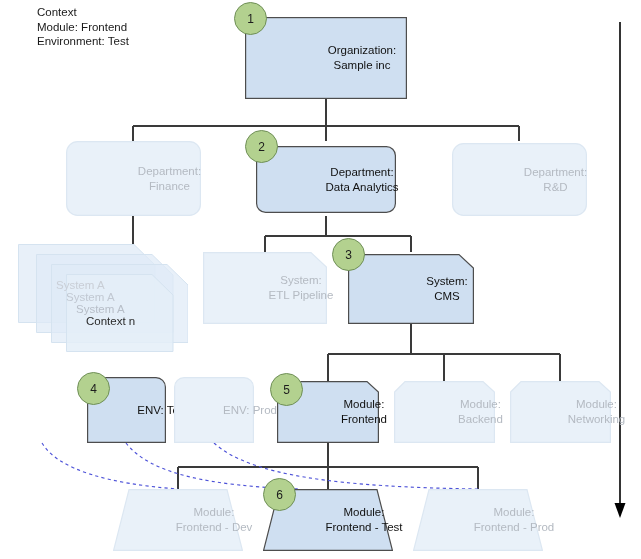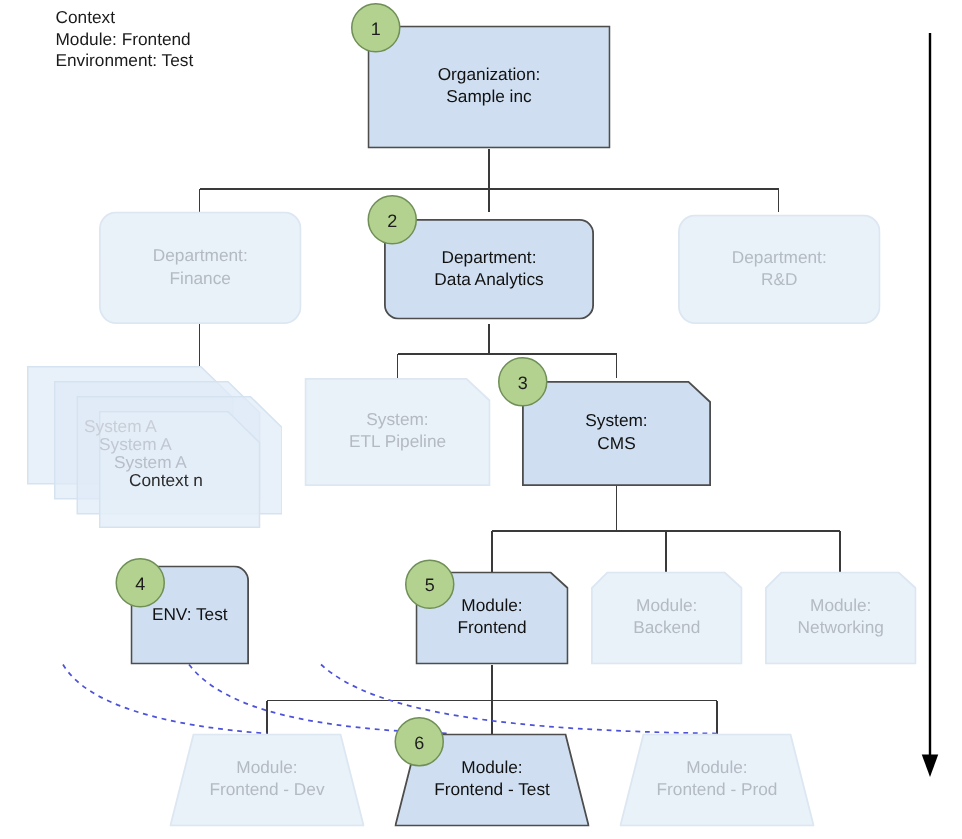--- a/index.html
+++ b/index.html
@@ -12,20 +12,21 @@
   }
   #canvas{position:absolute;left:0;top:0;width:641px;height:559px;}
   svg.layer{position:absolute;left:0;top:0;width:641px;height:559px;overflow:visible;}
   svg.lines{z-index:1;}
   .node{position:absolute;box-sizing:border-box;z-index:2;}
   .node .lbl{
     position:absolute;left:0;top:0;width:100%;height:100%;
     display:flex;flex-direction:column;align-items:center;justify-content:center;
     text-align:center;line-height:15px;white-space:pre-line;
     pointer-events:none;
+    padding-left:36px;
   }
   
   #context{
     position:absolute;left:13px;top:5px;z-index:3;
     font-size:11.5px;color:#1a1a1a;line-height:14.5px;white-space:pre-line;margin-left:24px;
   }
   
   .t-active{color:#111111;font-size:11.5px;}
   .t-faded{color:#b4bac2;font-size:11.5px;}
   .t-faded2{color:#c9ced6;font-size:11.5px;}
@@ -154,20 +155,26 @@
   </div>
 
 
   <div class="node" style="left:87px;top:377px;width:79px;height:66px;">
     <svg class="shp" viewBox="0 0 79 66" preserveAspectRatio="none">
       <path d="M0.6,10 A9.4,9.4 0 0 1 10,0.6 H69 A9.4,9.4 0 0 1 78.4,10 V65.4 H0.6 Z" fill="#cfdff1" stroke="#4d4d4d" stroke-width="1.2"></path>
     </svg>
     <div class="lbl t-active">ENV: Test</div>
   </div>
 
+  <div class="node" style="left:174px;top:377px;width:80px;height:66px;">
+    <svg class="shp" viewBox="0 0 80 66" preserveAspectRatio="none">
+      <path d="M0.6,10 A9.4,9.4 0 0 1 10,0.6 H70 A9.4,9.4 0 0 1 79.4,10 V65.4 H0.6 Z" fill="#e9f1f9" stroke="#dce7f2" stroke-width="1.2"></path>
+    </svg>
+    <div class="lbl t-faded">ENV: Prod</div>
+  </div>
 
   <div class="node" style="left:277px;top:381px;width:102px;height:62px;">
     <svg class="shp" viewBox="0 0 102 62" preserveAspectRatio="none">
       <path d="M0.6,11 L11,0.6 H90 L101.4,11 V61.4 H0.6 Z" fill="#cfdff1" stroke="#4d4d4d" stroke-width="1.2"></path>
     </svg>
     <div class="lbl t-active">Module:
 Frontend</div>
   </div>
 
   <div class="node" style="left:394px;top:381px;width:101px;height:62px;">

